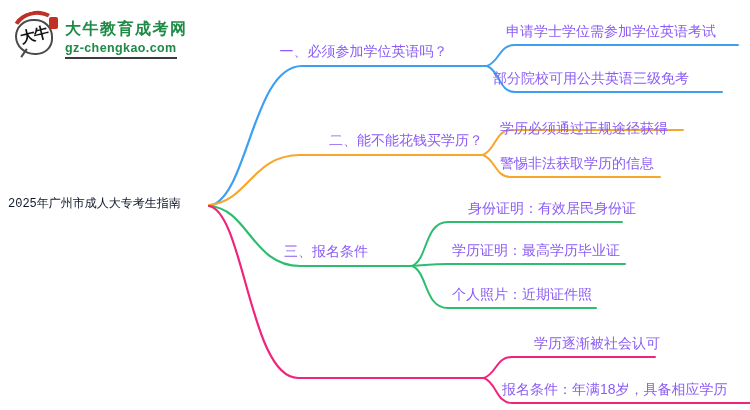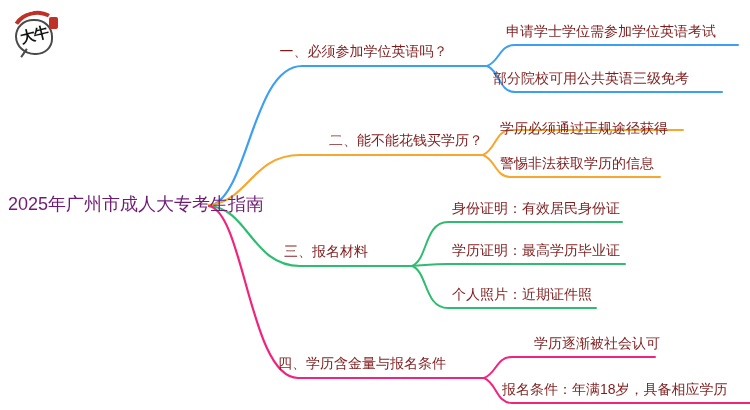--- a/index.html
+++ b/index.html
@@ -1,21 +1,21 @@
 <!DOCTYPE html>
 <html><head>
 <meta charset="utf-8">
 <style>
   html,body{margin:0;padding:0;background:#fff;}
   #canvas{position:relative;width:750px;height:410px;background:#fff;overflow:hidden;
           font-family:"Liberation Sans","DejaVu Sans",sans-serif;}
   #wires{position:absolute;left:0;top:0;z-index:0;}
-  .node{position:absolute;font-size:14px;color:#7f1d1d;line-height:20px;white-space:nowrap;z-index:1;}
+  .node{position:absolute;font-size:14px;color:#8b5cf6;line-height:20px;white-space:nowrap;z-index:1;}
   .branch-label{text-align:center;}
-  .root-label{font-size:18px;color:#701a75;}
+  .root-label{font-size:12px;color:#0f172a;font-family:Liberation Mono, monospace;}
   
   .logo{position:absolute;left:14px;top:12px;display:flex;align-items:flex-start;z-index:2;}
   .logo-bubble{position:relative;width:44px;height:46px;}
   .logo-circle{position:absolute;left:1px;top:7px;width:34px;height:32px;border:2px solid #4a4a4a;
                border-radius:50% 50% 46% 54%;background:#fff;}
   .logo-arc{position:absolute;left:-3px;top:-1px;width:42px;height:36px;border:4px solid transparent;
             border-top-color:#bf3126;border-radius:50%;transform:rotate(-14deg);}
   .logo-seal{position:absolute;right:0;top:5px;width:9px;height:12px;background:#bf3126;border-radius:2px;}
   .logo-bubble-text{position:absolute;left:6px;top:15px;font-size:15px;font-weight:bold;color:#111;
                     transform:rotate(-14deg);letter-spacing:-1px;line-height:1;}
@@ -51,35 +51,38 @@
   </svg>
 
   <div class="logo">
     <div class="logo-bubble">
       <div class="logo-arc"></div>
       <div class="logo-circle"></div>
       <div class="logo-seal"></div>
       <span class="logo-bubble-text">大牛</span>
       <div class="logo-tail"></div>
     </div>
+    <div class="logo-text">
+      <div class="logo-name">大牛教育成考网</div>
+      <div class="logo-url">gz-chengkao.com</div>
+    </div>
   </div>
 
   <div class="node root-label" style="left:8px;top:194px;width:200px;">2025年广州市成人大专考生指南</div>
 
   <div class="node branch-label" style="left:240px;top:41px;width:247px;">一、必须参加学位英语吗？</div>
   <div class="node branch-label" style="left:240px;top:130px;width:243px;text-align:right;">二、能不能花钱买学历？</div>
-  <div class="node branch-label" style="left:240px;top:241px;width:172px;">三、报名材料</div>
-  <div class="node branch-label" style="left:240px;top:353px;width:244px;">四、学历含金量与报名条件</div>
+  <div class="node branch-label" style="left:240px;top:241px;width:172px;">三、报名条件</div>
 
   <div class="node" style="left:506px;top:21px;">申请学士学位需参加学位英语考试</div>
   <div class="node" style="left:493px;top:68px;">部分院校可用公共英语三级免考</div>
 
   <div class="node" style="left:500px;top:106px;margin-top:12px;">学历必须通过正规途径获得</div>
   <div class="node" style="left:500px;top:153px;">警惕非法获取学历的信息</div>
 
-  <div class="node" style="left:452px;top:198px;">身份证明：有效居民身份证</div>
+  <div class="node" style="left:468px;top:198px;">身份证明：有效居民身份证</div>
   <div class="node" style="left:452px;top:240px;">学历证明：最高学历毕业证</div>
   <div class="node" style="left:452px;top:284px;">个人照片：近期证件照</div>
 
   <div class="node" style="left:502px;top:333px;margin-left:32px;">学历逐渐被社会认可</div>
   <div class="node" style="left:502px;top:379px;">报名条件：年满18岁，具备相应学历</div>
 
 </div>
 
 </body></html>

